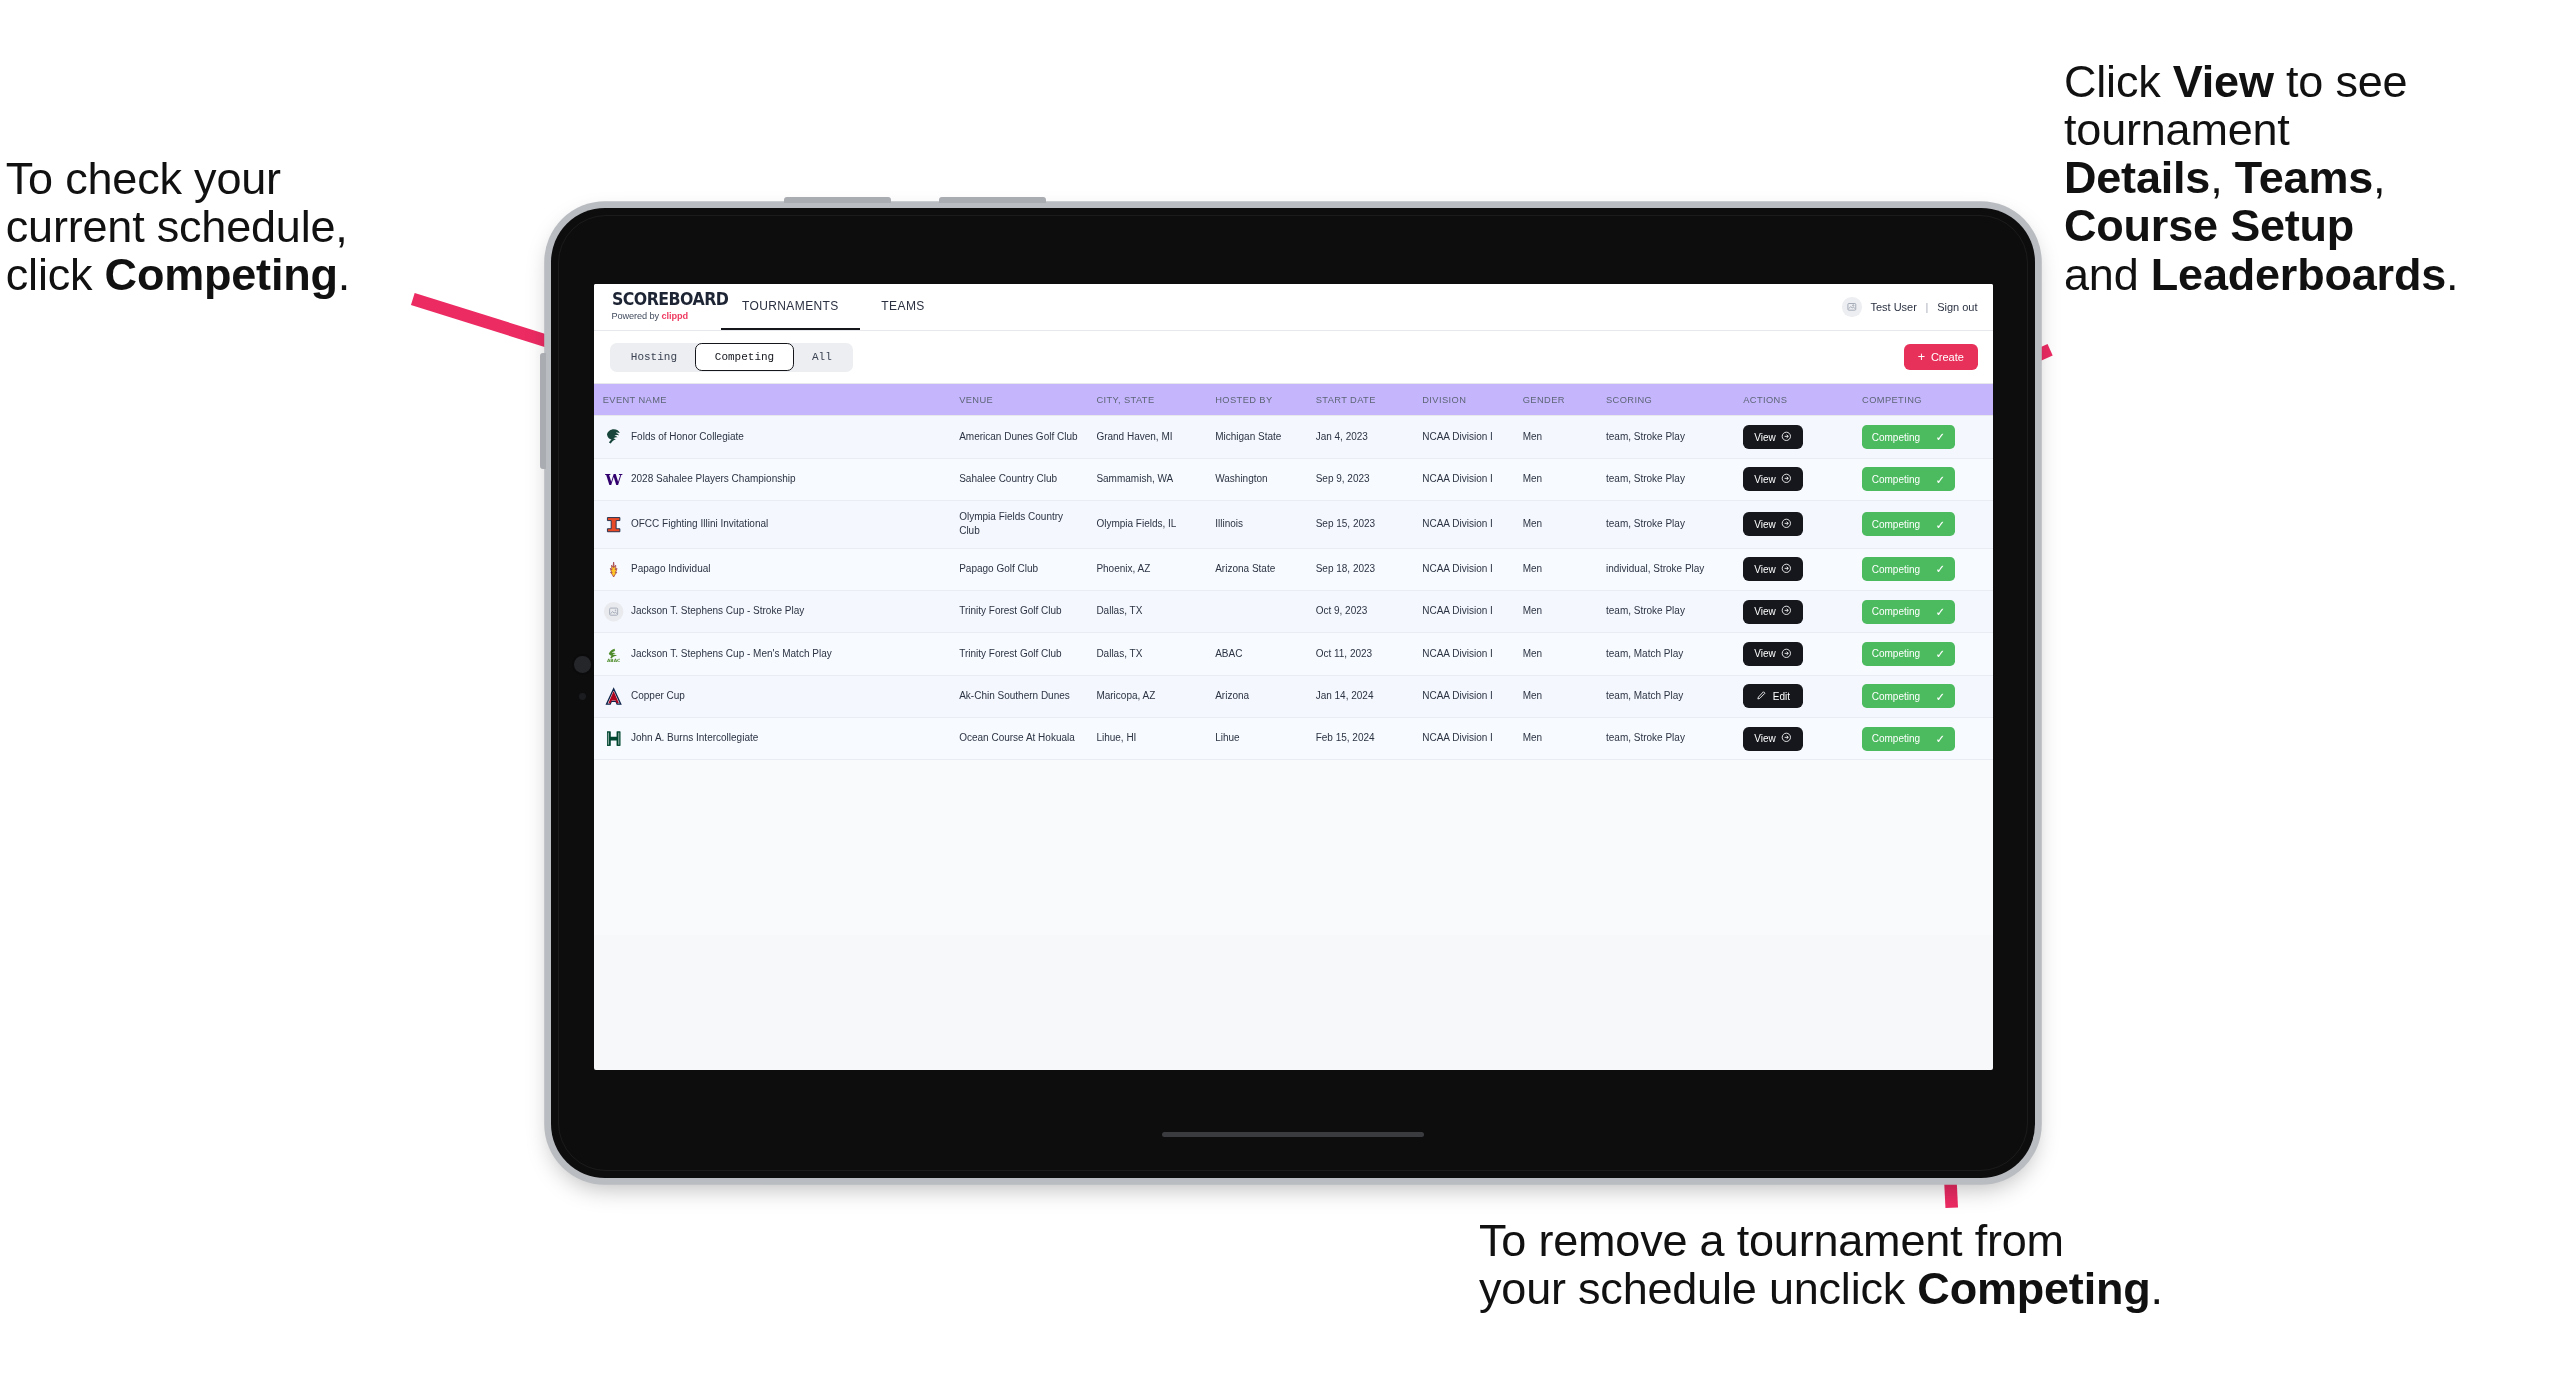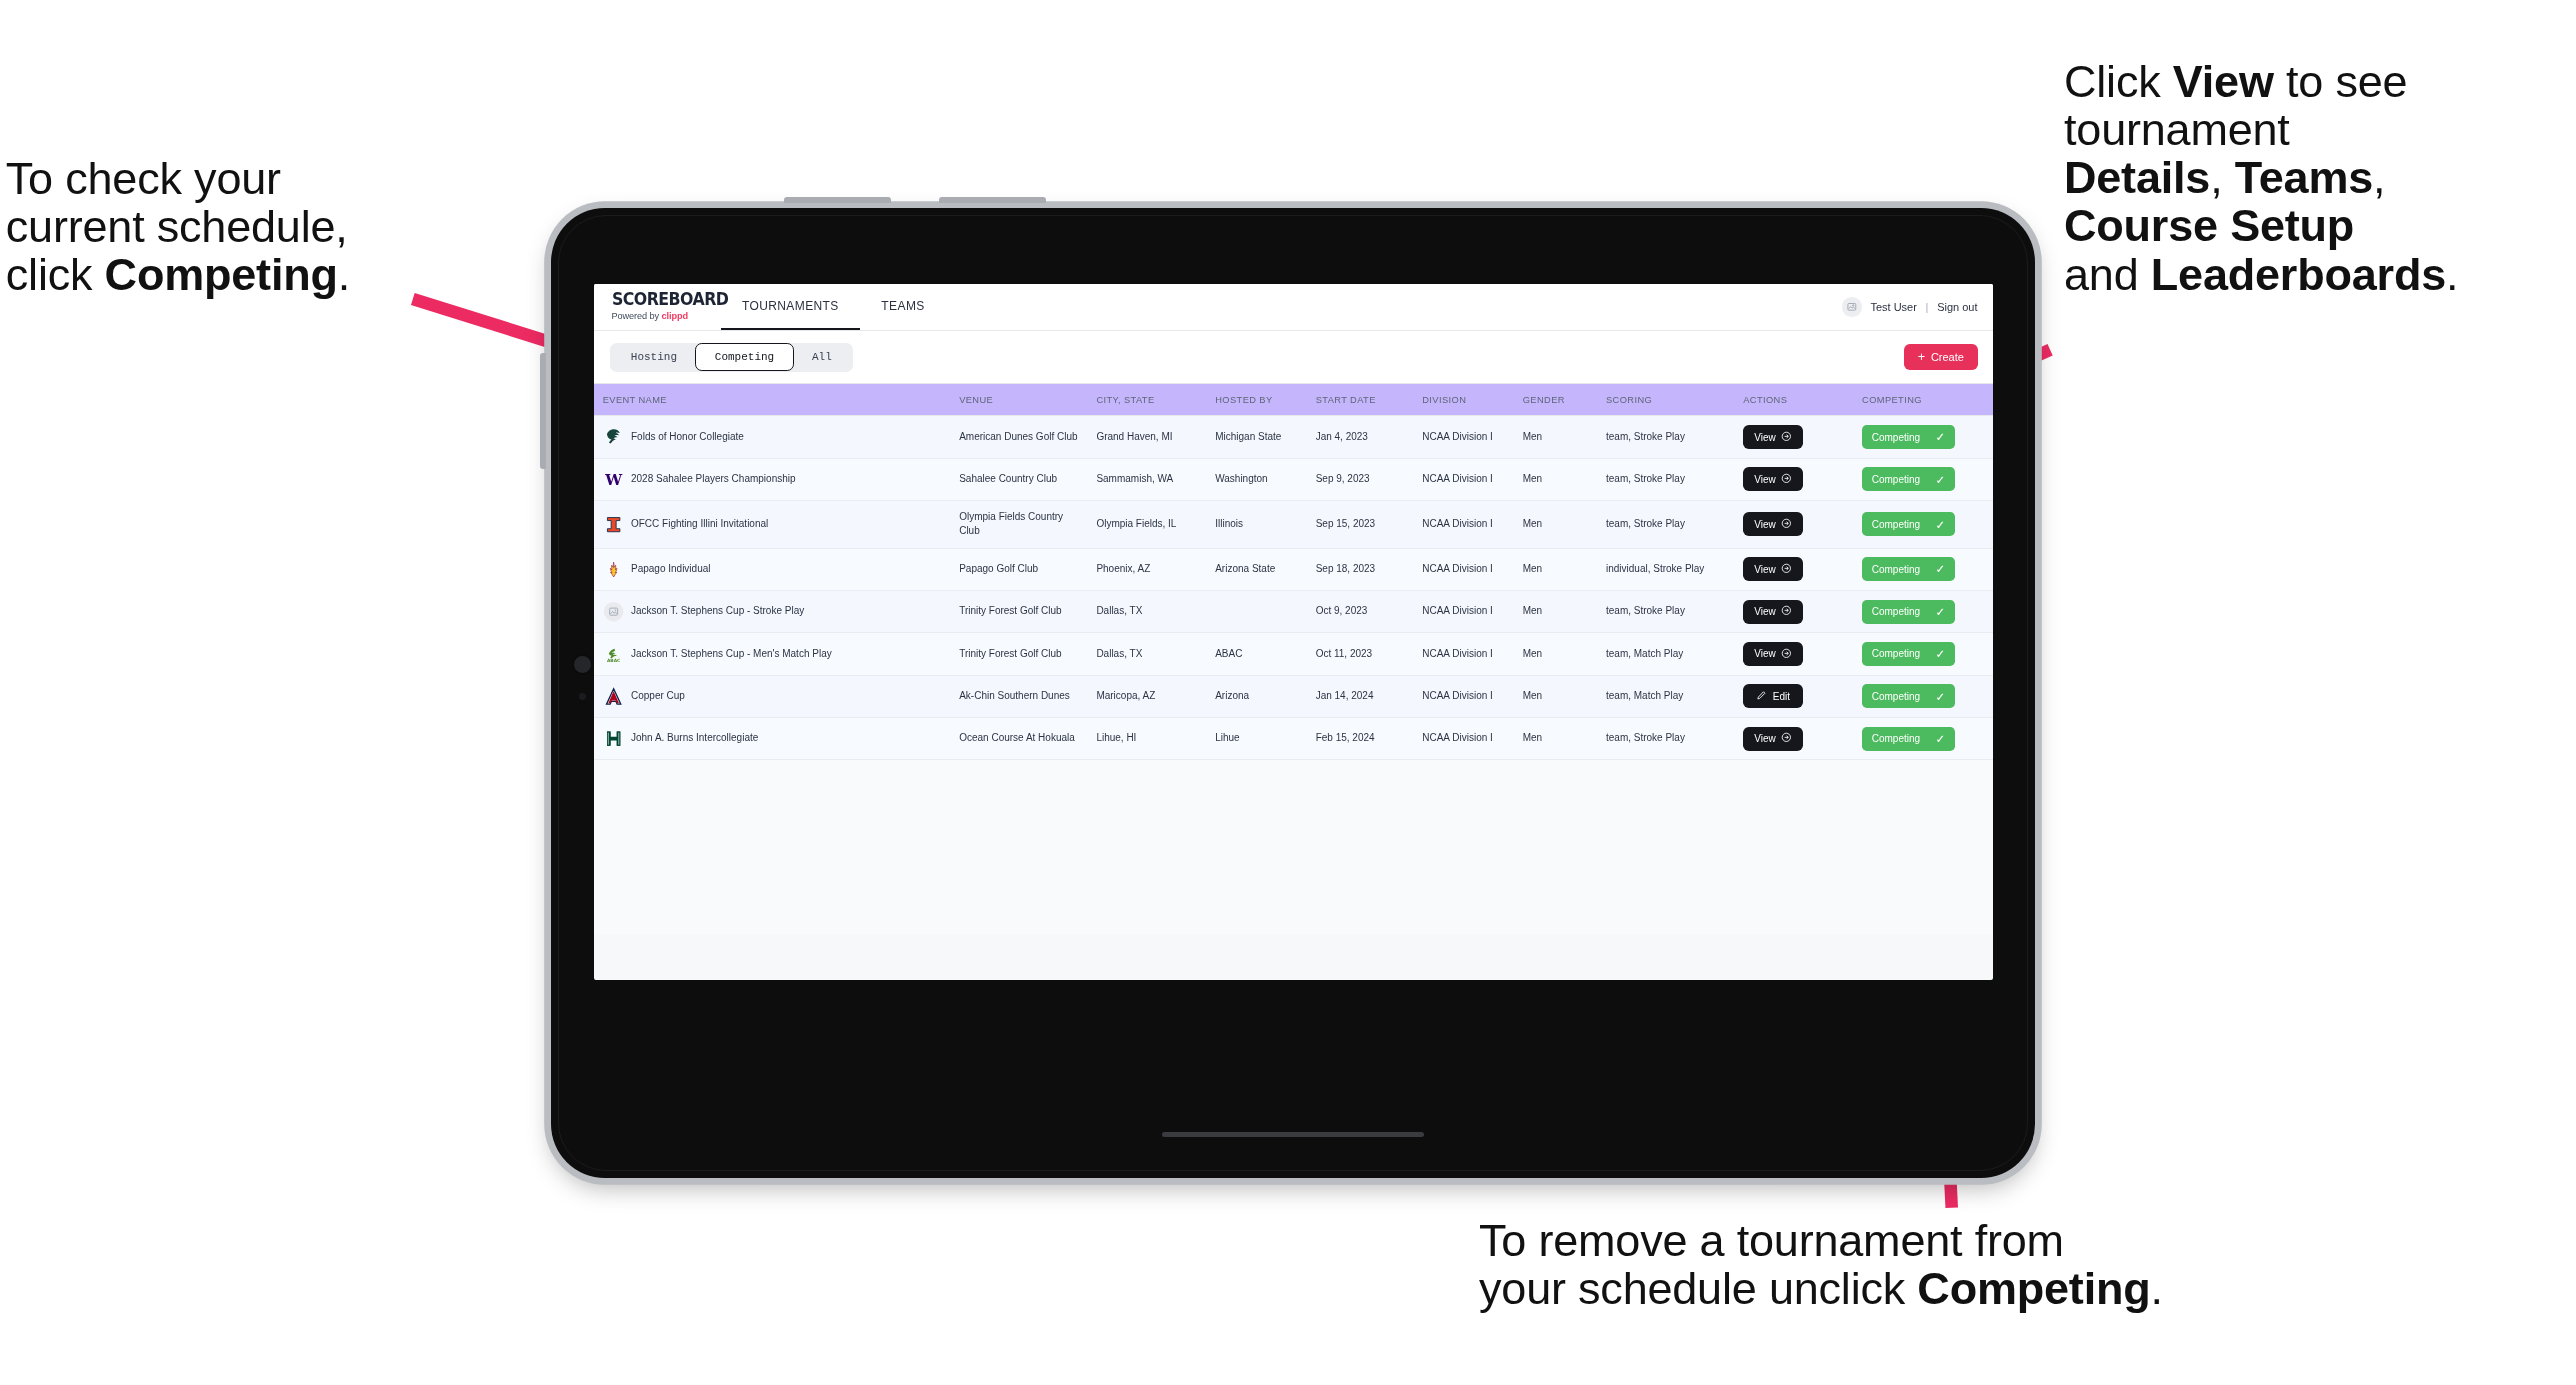--- a/index.html
+++ b/index.html
@@ -59,21 +59,21 @@
   }
   .btn-top-strip {
     position:absolute; top:-10.7px; height: 5.8px;
     background:#a9acb1; border-radius: 2.9px 2.9px 0 0;
   }
 
   
   .screen {
     position: absolute;
     left: 43px; top: 76px;
-    width: 1399px; height: 696px;
+    width: 1399px; height: 786px;
     background: #f7f8fa;
     overflow: hidden;
     border-radius: 1.9px;
   }
 
   
   .topbar {
     height: 47px; background:#ffffff;
     display: flex; align-items: stretch;
     border-bottom: 1px solid #e6e8ec;

